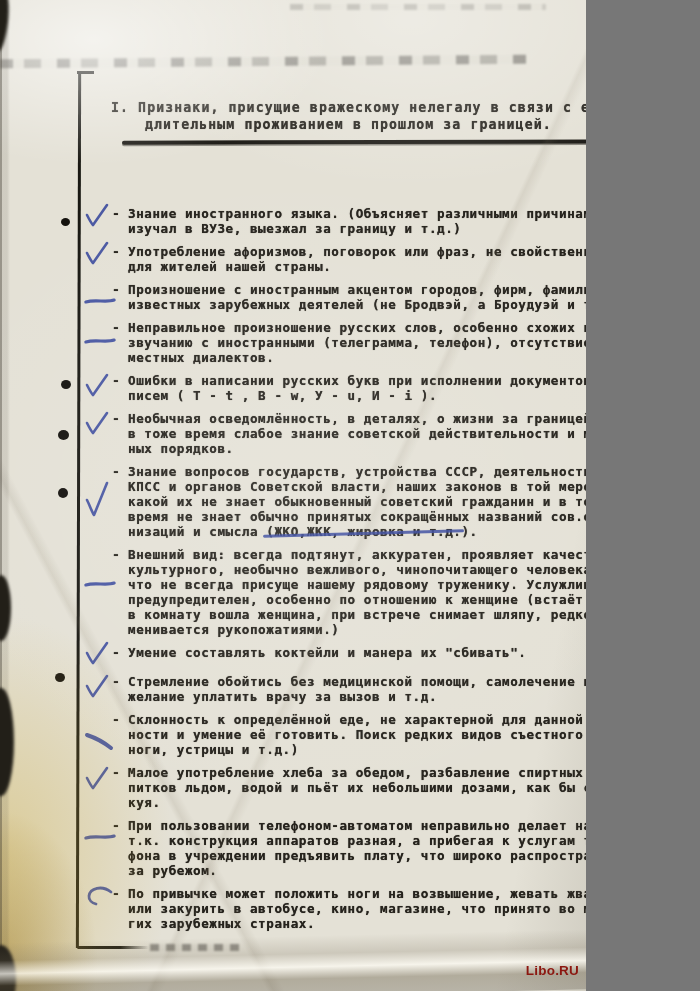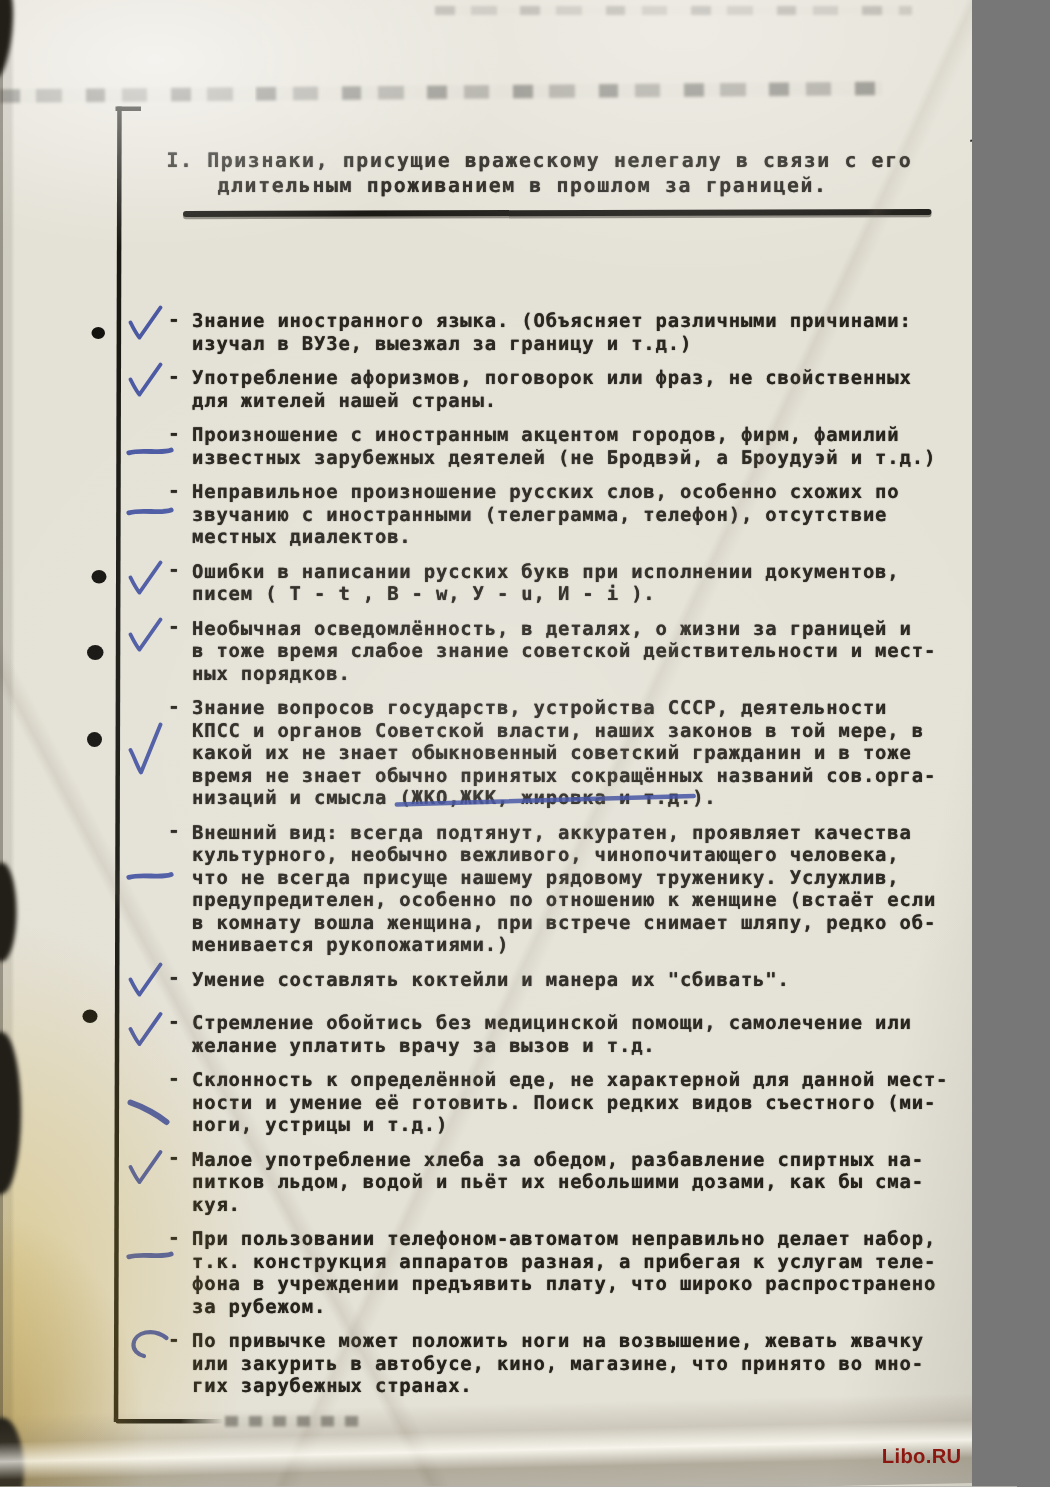--- a/index.html
+++ b/index.html
@@ -1,21 +1,21 @@
 <!DOCTYPE html>
 <html style="--paper: #e4e1d6; --ink: #35459c; --text-ink: #26231d; --wm: #8b1710;"><head>
 <meta charset="utf-8">
 <style>
   :root{
     --paper:#e4e1d6; --ink:#35459c; --text-ink:#26231d; --wm:#8b1710;
   }
   html,body{margin:0;padding:0;}
   body{background:#777;}
   .scan{
-    position:relative; width:648px; height:991px; overflow:hidden;
+    position:relative; width:586px; height:991px; overflow:hidden;
     background:var(--paper);
     font-family:"DejaVu Sans Mono", monospace;
   }
   
   .texture{
     position:absolute; inset:0; pointer-events:none;
     background:
       linear-gradient(90deg, rgba(60,55,45,.45) 0 2px, rgba(60,55,45,.12) 2px 7px, rgba(60,55,45,0) 10px),
       radial-gradient(340px 180px at 16% 4%, rgba(255,255,255,.6), rgba(255,255,255,0) 70%),
       radial-gradient(420px 240px at 70% 2%, rgba(255,255,255,.35), rgba(255,255,255,0) 70%),

